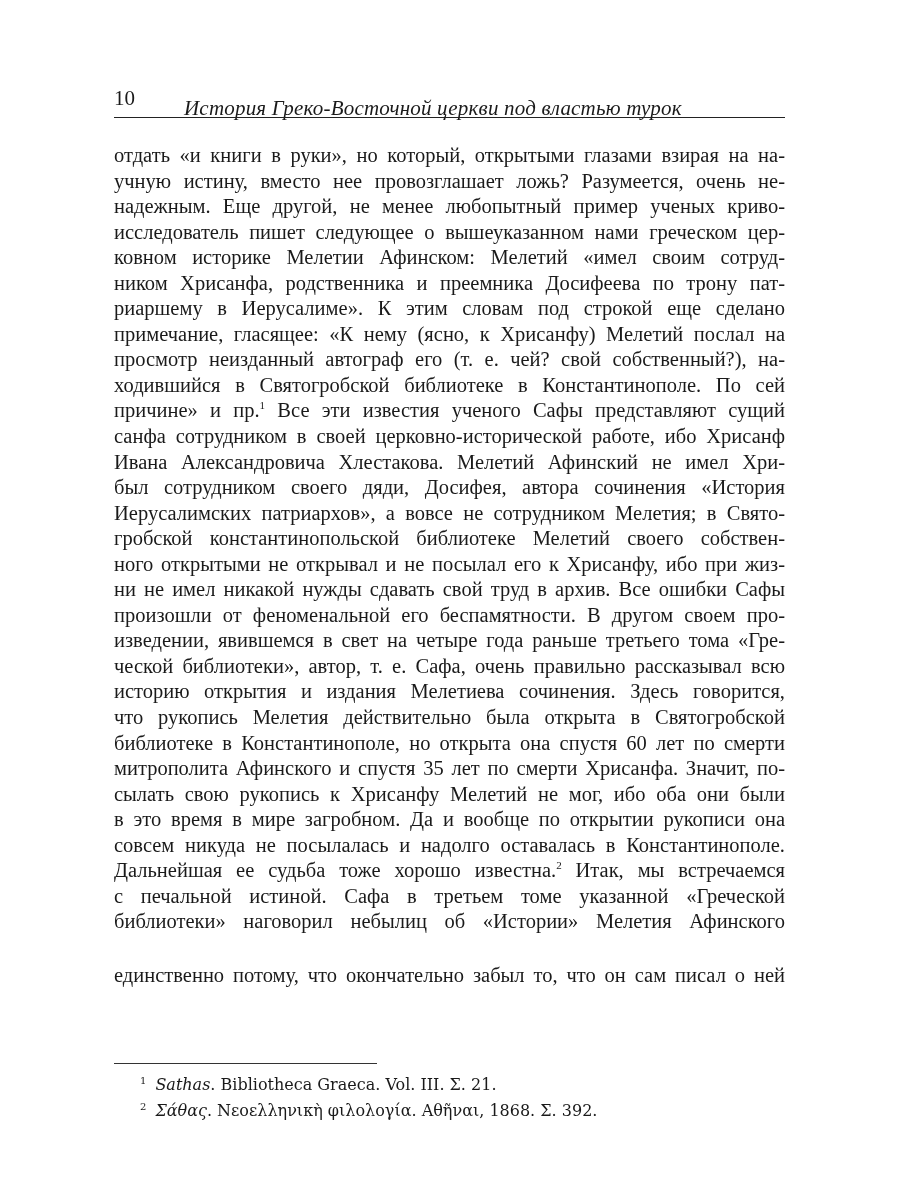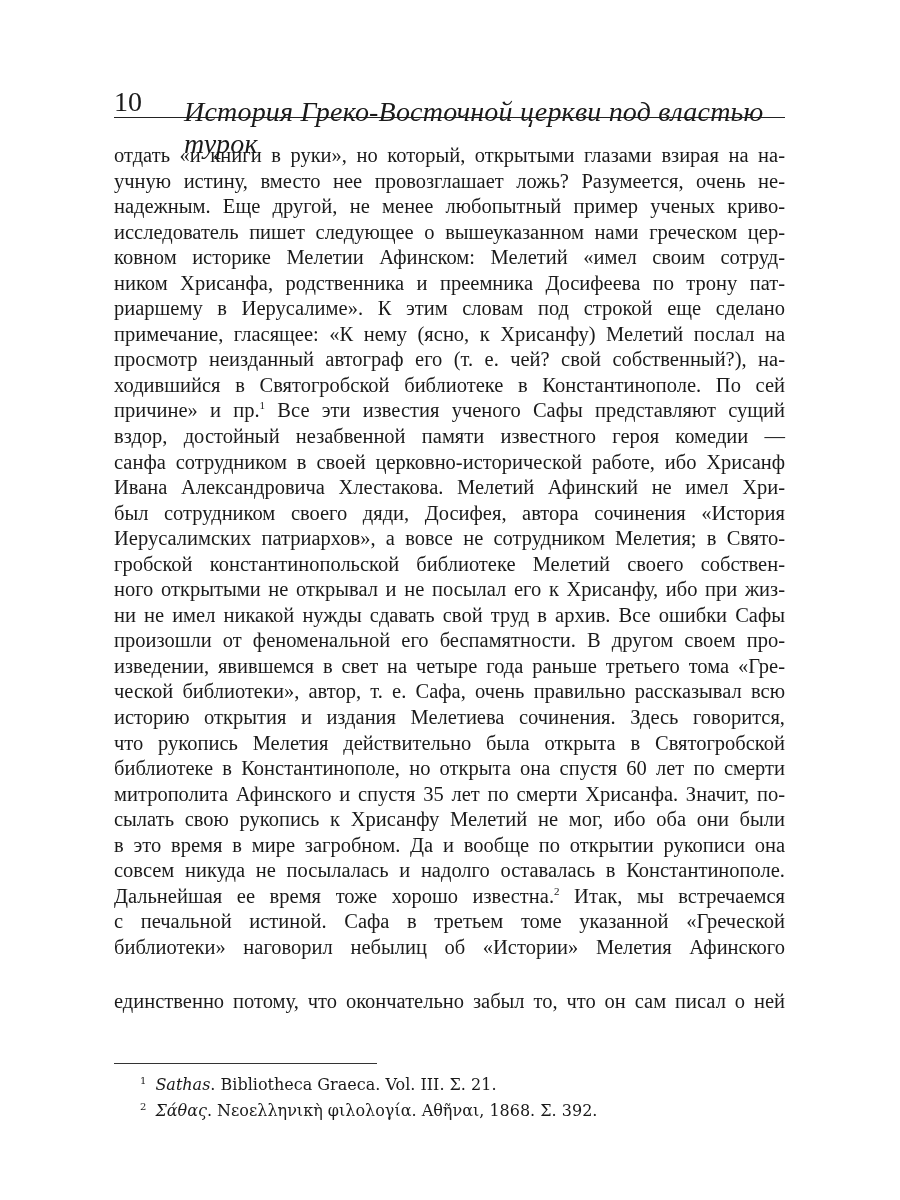--- a/index.html
+++ b/index.html
@@ -3,21 +3,21 @@
 <meta charset="utf-8">
 <style>
   html, body { margin: 0; padding: 0; }
   body {
     width: 900px; height: 1200px; background: #ffffff; position: relative;
     font-family: "Liberation Serif", "DejaVu Serif", serif; color: #1a1a1a;
     overflow: hidden;
   }
   .header {
     position: absolute; left: 114px; top: 84px; width: 671px; height: 34px;
-    font-size: 28px;
+    font-size: 21px;
   }
   .page-number { position: absolute; left: 0; top: 2px; }
   .running-title { position: absolute; left: 70px; top: 12px; font-style: italic; letter-spacing: 0.2px; }
   .header-rule {
     position: absolute; left: 114px; top: 117px; width: 671px; height: 0;
     border-top: 1.5px solid #222;
   }
   .body-text {
     position: absolute; left: 114px; top: 143px; width: 671px;
     font-size: 20.5px; line-height: 25.55px;
@@ -54,39 +54,38 @@
   <span class="line">учную истину, вместо нее провозглашает ложь? Разумеется, очень не-</span>
   <span class="line">надежным. Еще другой, не менее любопытный пример ученых криво-</span>
   <span class="line">исследователь пишет следующее о вышеуказанном нами греческом цер-</span>
   <span class="line">ковном историке Мелетии Афинском: Мелетий «имел своим сотруд-</span>
   <span class="line">ником Хрисанфа, родственника и преемника Досифеева по трону пат-</span>
   <span class="line">риаршему в Иерусалиме». К этим словам под строкой еще сделано</span>
   <span class="line">примечание, гласящее: «К нему (ясно, к Хрисанфу) Мелетий послал на</span>
   <span class="line">просмотр неизданный автограф его (т. е. чей? свой собственный?), на-</span>
   <span class="line">ходившийся в Святогробской библиотеке в Константинополе. По сей</span>
   <span class="line"><span>причине» и пр.</span><sup>1</sup><span> Все эти известия ученого Сафы представляют сущий</span></span>
-  <span class="line">вздор, достойный незабвенной памяти известного героя комедии —</span>
   <span class="line">санфа сотрудником в своей церковно-исторической работе, ибо Хрисанф</span>
   <span class="line">Ивана Александровича Хлестакова. Мелетий Афинский не имел Хри-</span>
   <span class="line">был сотрудником своего дяди, Досифея, автора сочинения «История</span>
   <span class="line">Иерусалимских патриархов», а вовсе не сотрудником Мелетия; в Свято-</span>
   <span class="line">гробской константинопольской библиотеке Мелетий своего собствен-</span>
   <span class="line">ного открытыми не открывал и не посылал его к Хрисанфу, ибо при жиз-</span>
   <span class="line">ни не имел никакой нужды сдавать свой труд в архив. Все ошибки Сафы</span>
   <span class="line">произошли от феноменальной его беспамятности. В другом своем про-</span>
   <span class="line">изведении, явившемся в свет на четыре года раньше третьего тома «Гре-</span>
   <span class="line">ческой библиотеки», автор, т. е. Сафа, очень правильно рассказывал всю</span>
   <span class="line">историю открытия и издания Мелетиева сочинения. Здесь говорится,</span>
   <span class="line">что рукопись Мелетия действительно была открыта в Святогробской</span>
   <span class="line">библиотеке в Константинополе, но открыта она спустя 60 лет по смерти</span>
   <span class="line">митрополита Афинского и спустя 35 лет по смерти Хрисанфа. Значит, по-</span>
   <span class="line">сылать свою рукопись к Хрисанфу Мелетий не мог, ибо оба они были</span>
   <span class="line">в это время в мире загробном. Да и вообще по открытии рукописи она</span>
   <span class="line">совсем никуда не посылалась и надолго оставалась в Константинополе.</span>
-  <span class="line"><span>Дальнейшая ее время тоже хорошо известна.</span><sup>2</sup><span> Итак, мы встречаемся</span></span>
+  <span class="line"><span>Дальнейшая ее судьба тоже хорошо известна.</span><sup>2</sup><span> Итак, мы встречаемся</span></span>
   <span class="line">с печальной истиной. Сафа в третьем томе указанной «Греческой</span>
   <span class="line">библиотеки» наговорил небылиц об «Истории» Мелетия Афинского</span>
   <span class="line last">единственно потому, что окончательно забыл то, что он сам писал о ней</span>
 </div>
 
 <div class="fn-rule"></div>
 <div class="footnotes">
   <span class="fn">
     <span class="fn-num">1</span><span class="fn-author">Sathas</span><span>. Bibliotheca Graeca. Vol. III. Σ. 21.</span>
   </span>

